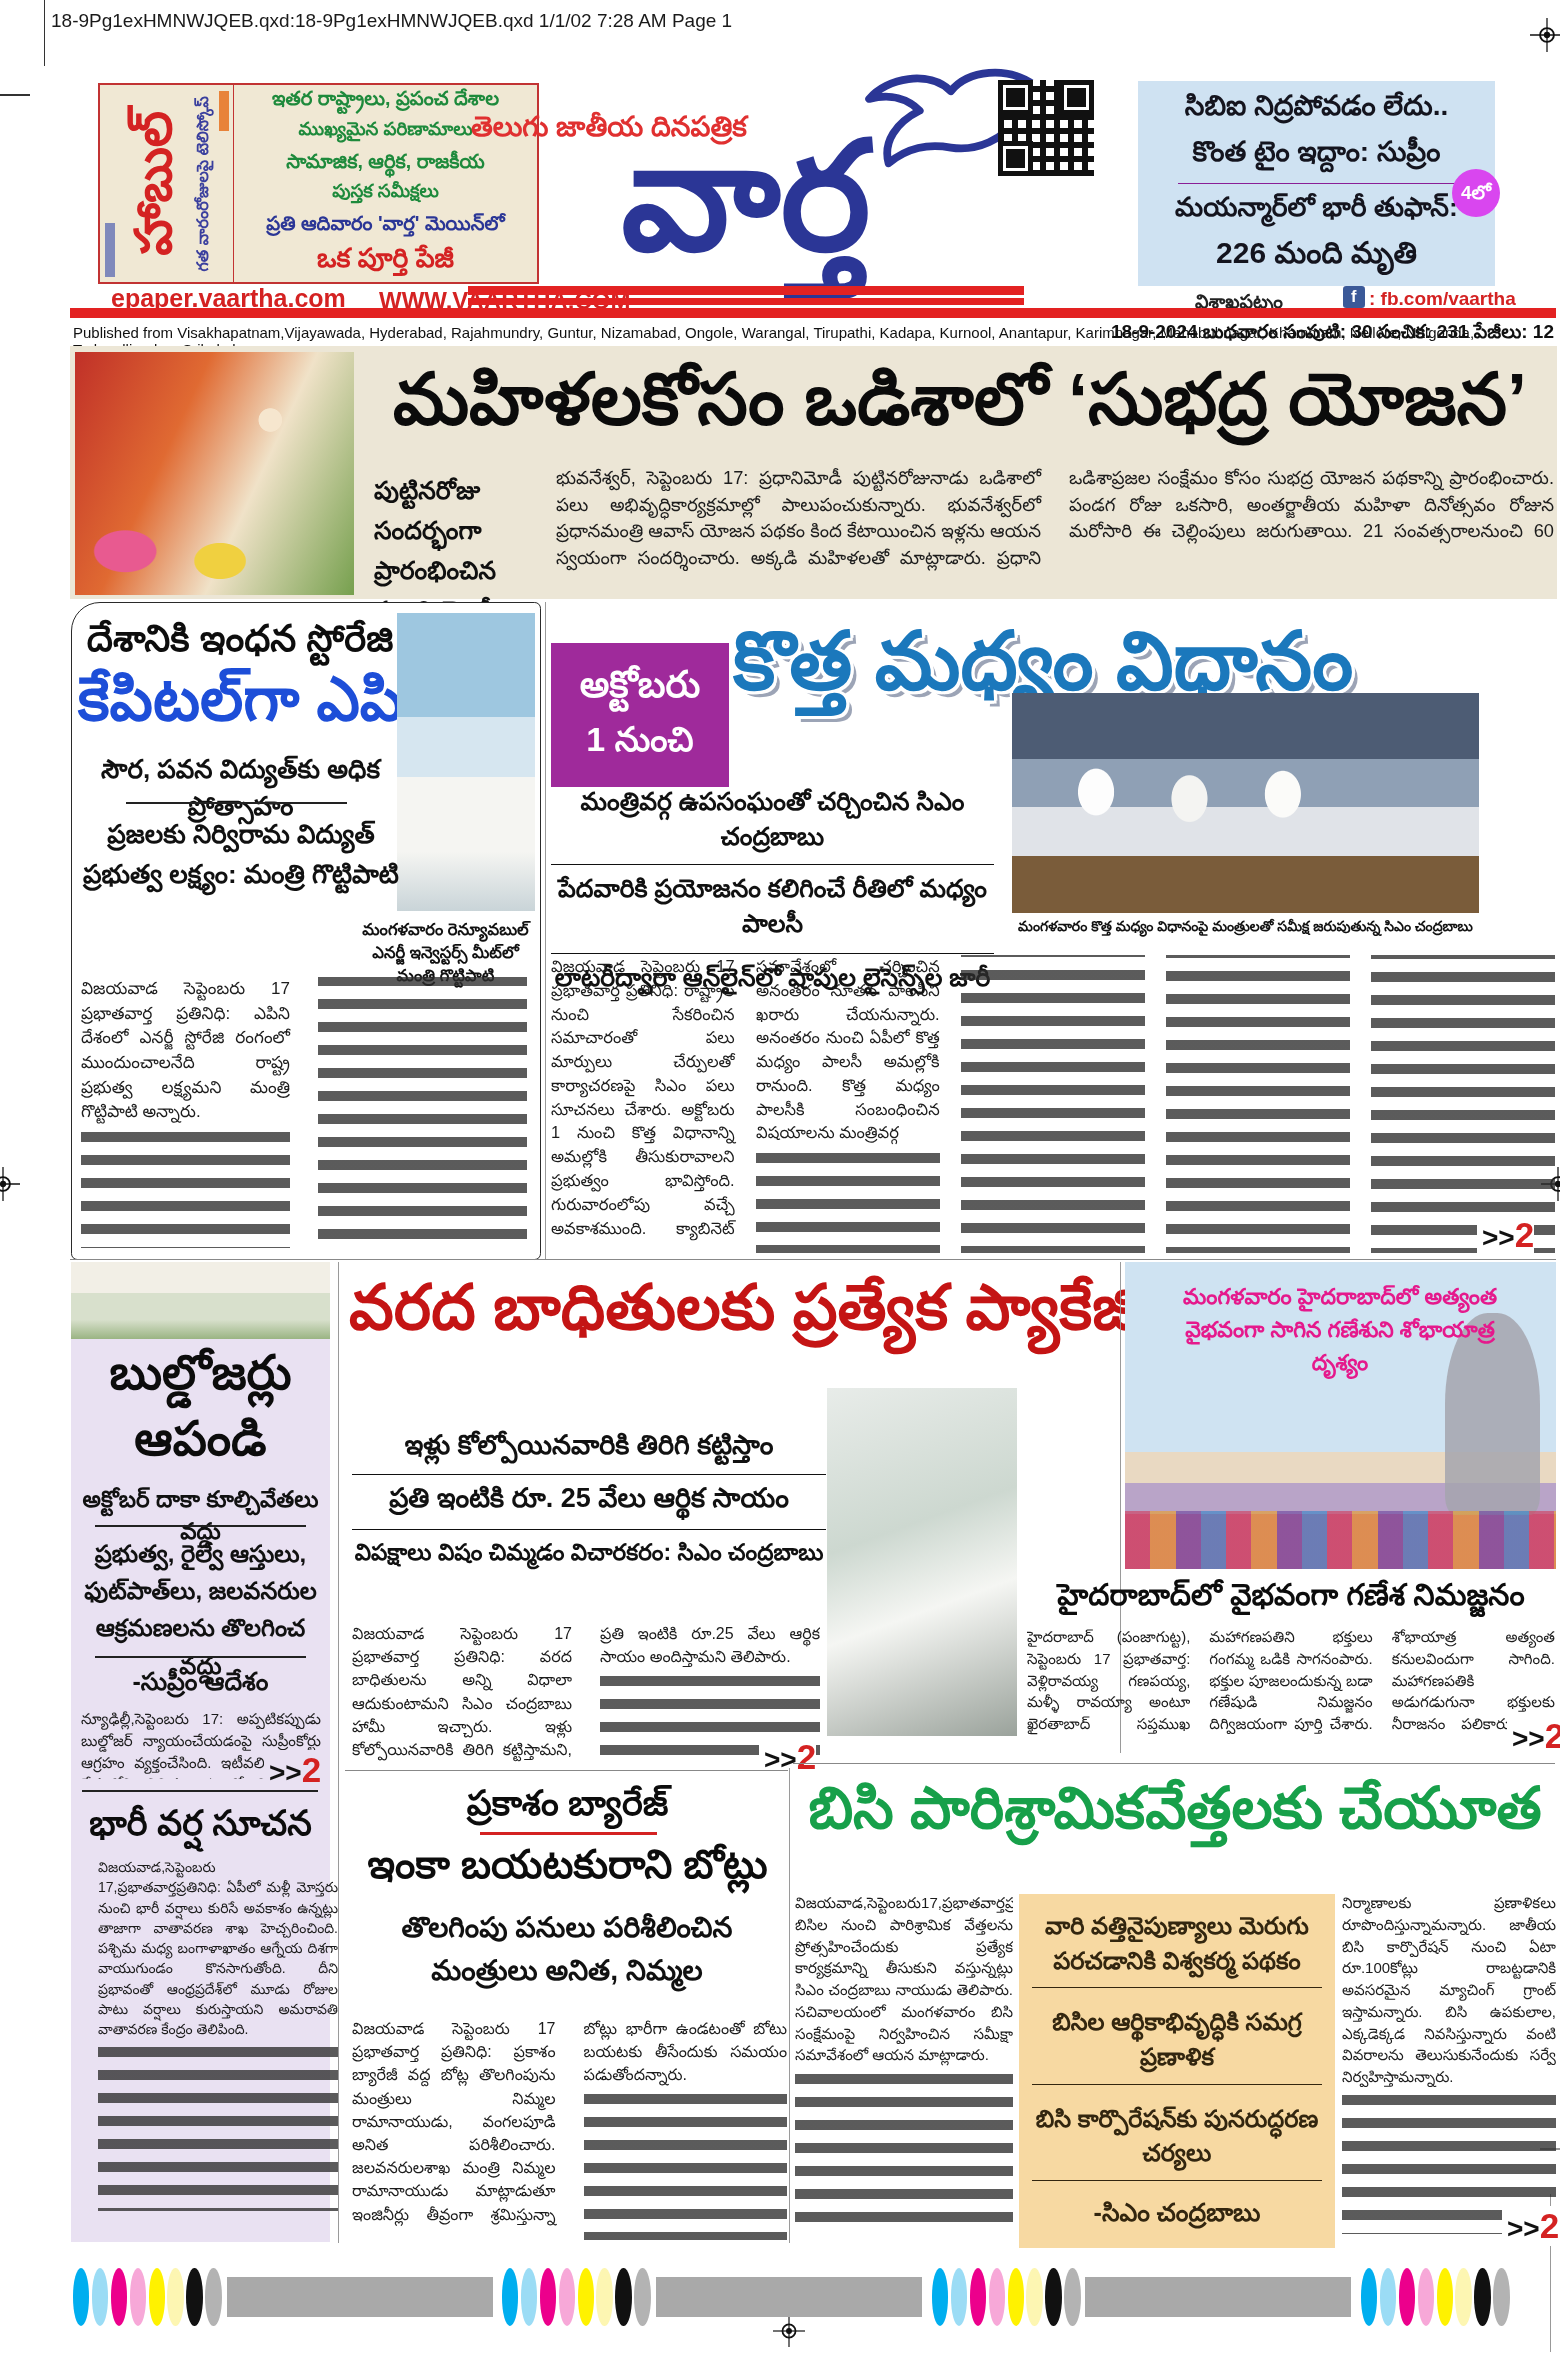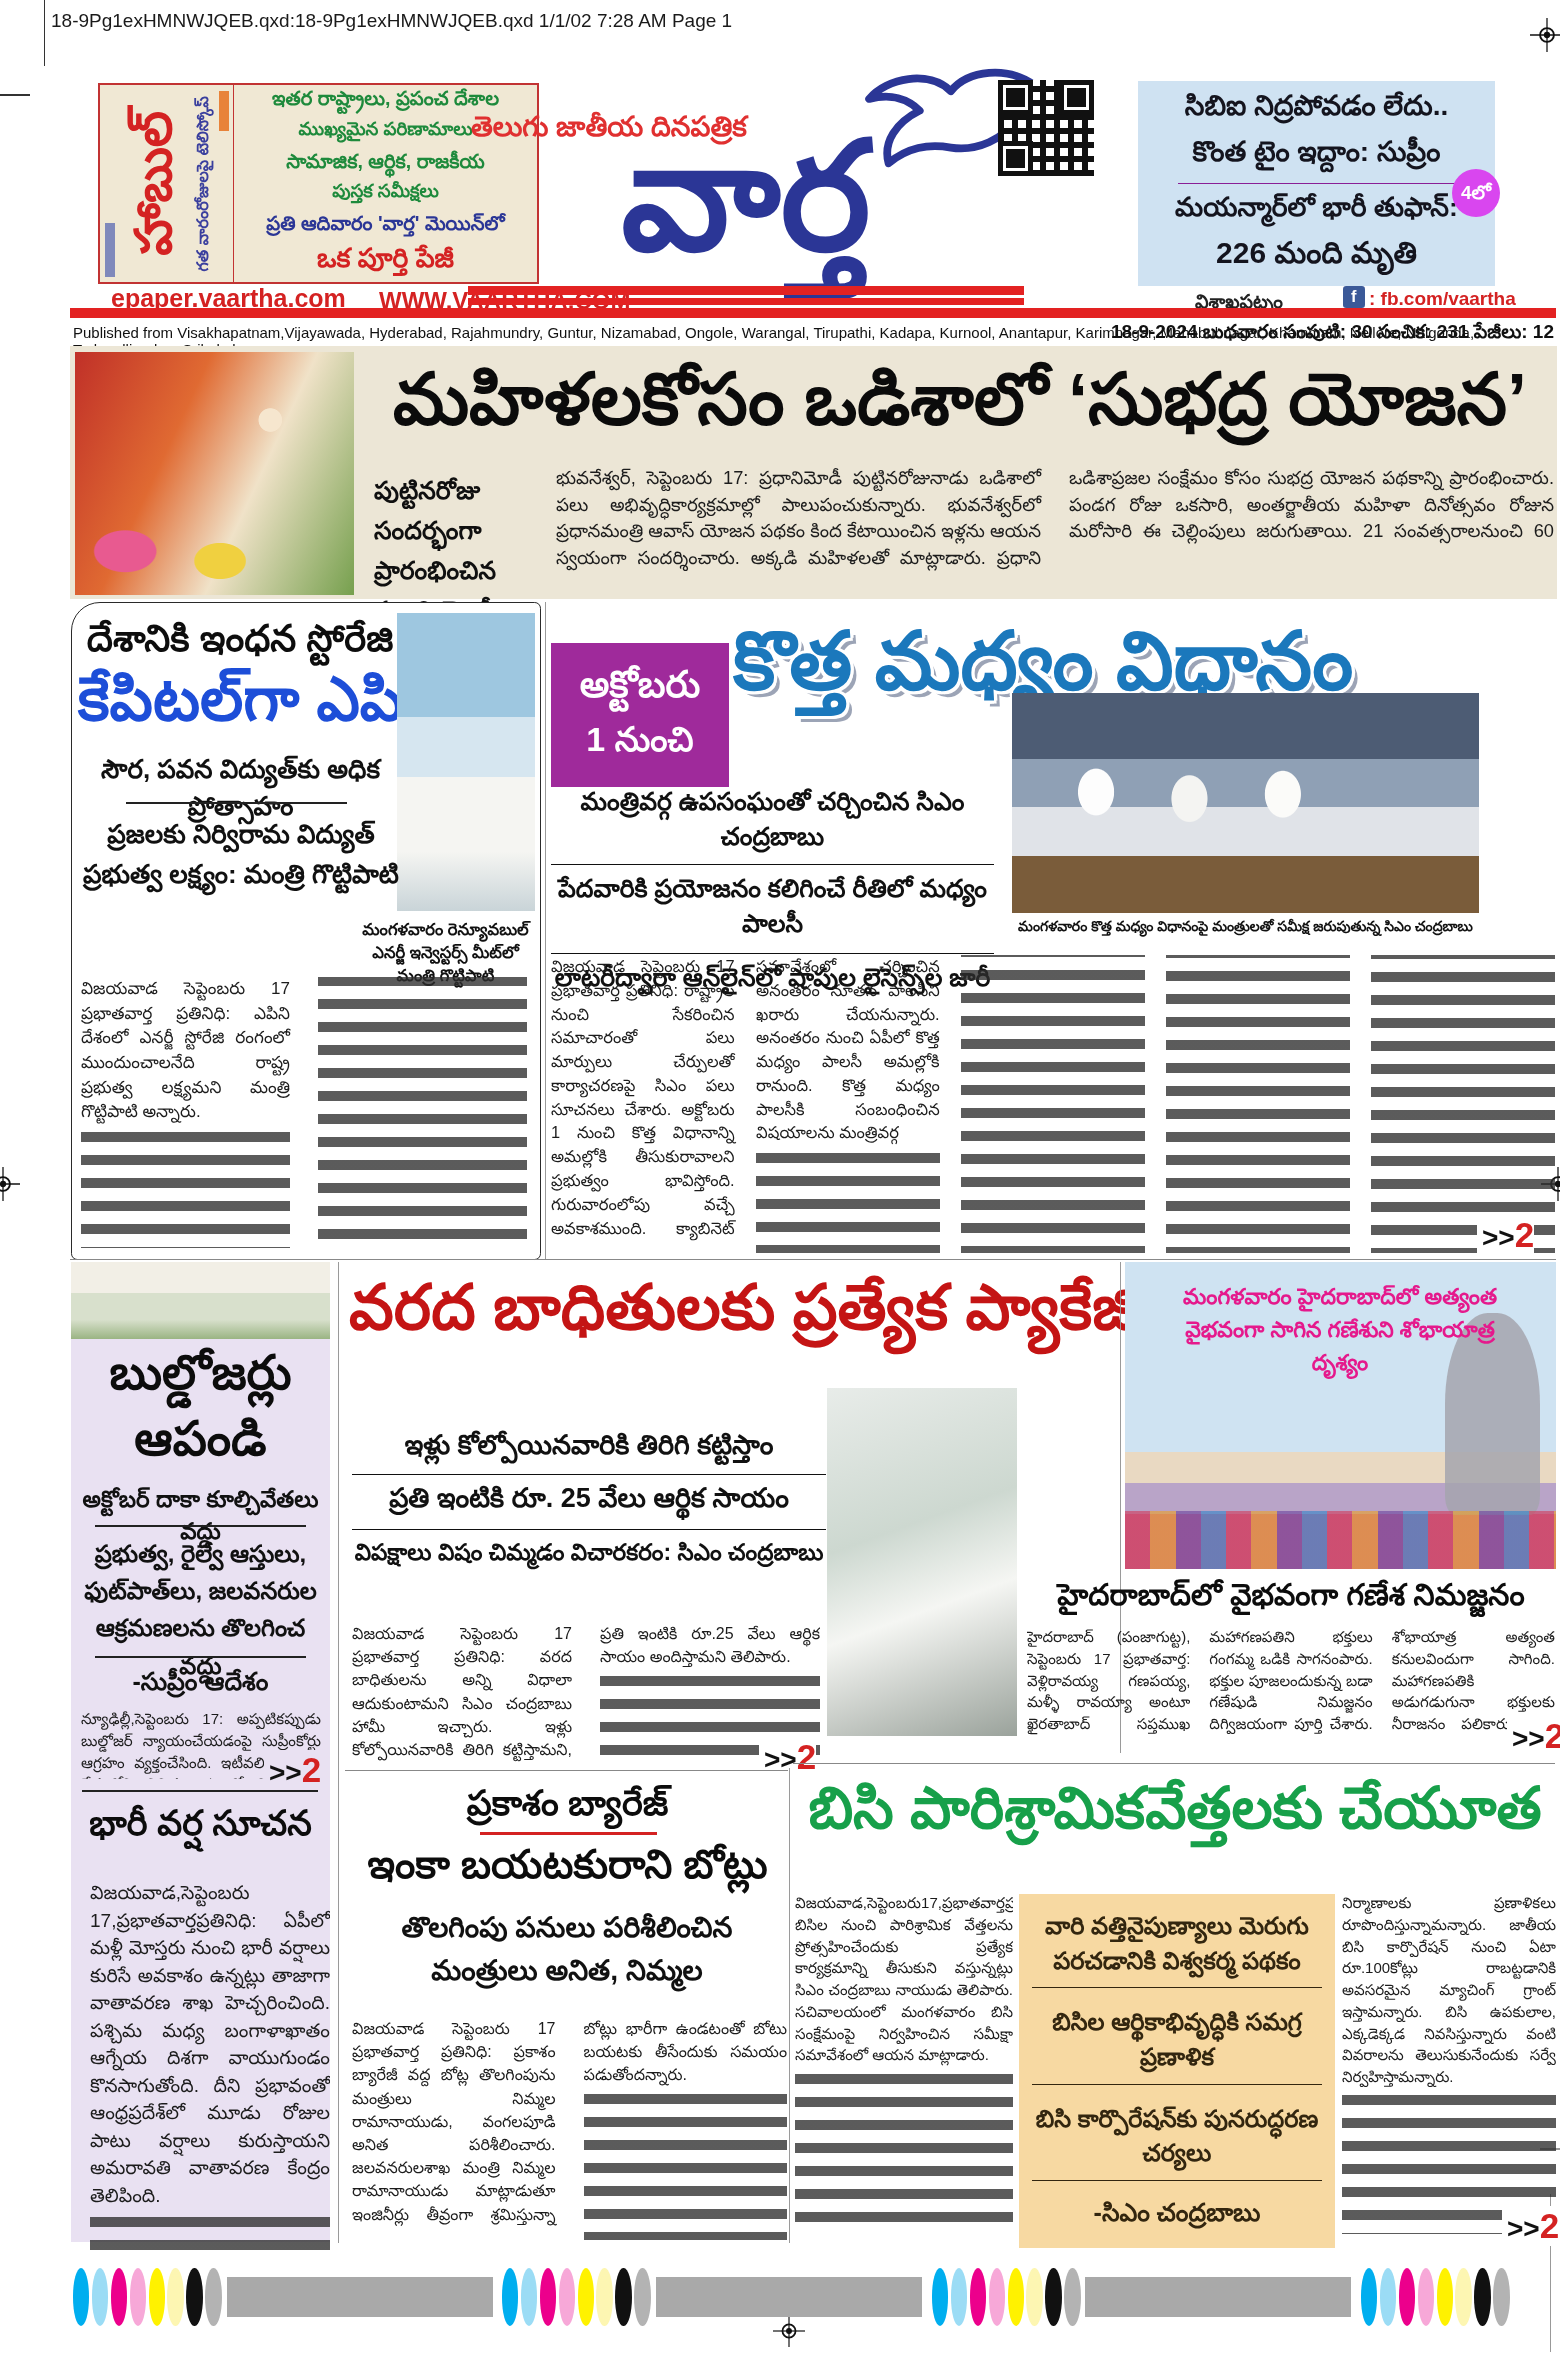--- a/index.html
+++ b/index.html
@@ -179,21 +179,21 @@
   <div class="abs rule" style="left:95px;top:1525px;width:211px;height:1.9px;"></div>
   <div class="abs xb c" style="left:76px;top:1535px;width:249px;font-size:24px;line-height:1.55;">ప్రభుత్వ, రైల్వే ఆస్తులు, ఫుట్‌పాత్‌లు, జలవనరుల ఆక్రమణలను తొలగించ వద్దు</div>
   <div class="abs rule" style="left:95px;top:1656px;width:211px;height:1.9px;"></div>
   <div class="abs xb c" style="left:76px;top:1667px;width:249px;font-size:25px;">-సుప్రీం ఆదేశం</div>
   <div class="abs body-txt" style="left:81px;top:1708px;width:240px;height:71px;font-size:15px;">
     <span>న్యూఢిల్లీ,సెప్టెంబరు 17: అప్పటికప్పుడు బుల్డోజర్ న్యాయంచేయడంపై సుప్రీంకోర్టు ఆగ్రహం వ్యక్తంచేసింది. ఇటీవలి కాలంలో దేశంలోని వివిధ రాష్ట్రాల్లో విచారణలో ఉన్న నేరగాళ్ల ఇళ్లు, ప్రైవేటు ఆస్తులపైకి బుల్డోజర్లను నడిపించే విషయంలో బాధితులకు ఉపశమనం ఇవ్వడం దేశస్థాయిలో మార్గదర్శకాల తయారీపై నేడు న్యాయస్థానం విచారణ చేపట్టింది. జరిపే ఇటువంటి బుల్డోజర్ చర్యలు</span>
   </div>
   <div class="abs jump" style="left:264px;top:1750px;background:#e9e1f2;padding-left:5px;"><span class="ar">&gt;&gt;</span><span class="pg">2</span></div>
   <div class="abs rule" style="left:82px;top:1790px;width:236px;height:1.9px;"></div>
   <div class="abs xb c nw" style="left:71px;top:1803px;width:259px;font-size:35px;color:#0c0c0c;">భారీ వర్ష సూచన</div>
-  <div class="abs body-txt" style="left:90px;top:1857px;width:240px;height:377px;font-size:19px;margin-top:22px;">
+  <div class="abs body-txt" style="left:98px;top:1857px;width:240px;height:377px;font-size:14px;">
     <span>విజయవాడ,సెప్టెంబరు 17,ప్రభాతవార్తప్రతినిధి: ఏపీలో మళ్లీ మోస్తరు నుంచి భారీ వర్షాలు కురిసే అవకాశం ఉన్నట్లు తాజాగా వాతావరణ శాఖ హెచ్చరించింది. పశ్చిమ మధ్య బంగాళాఖాతం ఆగ్నేయ దిశగా వాయుగుండం కొనసాగుతోంది. దీని ప్రభావంతో ఆంధ్రప్రదేశ్‌లో మూడు రోజుల పాటు వర్షాలు కురుస్తాయని అమరావతి వాతావరణ కేంద్రం తెలిపింది.</span>
     <div class="faux" style="height:164px;"></div>
   </div>
   <div class="abs vrule" style="left:338px;top:1262px;width:1.3px;height:981px;"></div>
 
   <div class="abs xb nw" style="left:349px;top:1271px;font-size:63px;color:#c41414;">వరద బాధితులకు ప్రత్యేక ప్యాకేజి</div>
   <div class="abs" style="left:352px;top:1424px;width:474px;">
     <div class="xb c" style="font-size:27px;padding:6.3px 0;border-bottom:1.9px solid #111;">ఇళ్లు కోల్పోయినవారికి తిరిగి కట్టిస్తాం</div>
     <div class="xb c" style="font-size:27px;padding:8.9px 0;border-bottom:1.9px solid #111;">ప్రతి ఇంటికి రూ. 25 వేలు ఆర్థిక సాయం</div>
     <div class="xb c" style="font-size:23px;padding:8.9px 0;">విపక్షాలు విషం చిమ్మడం విచారకరం: సిఎం చంద్రబాబు</div>

